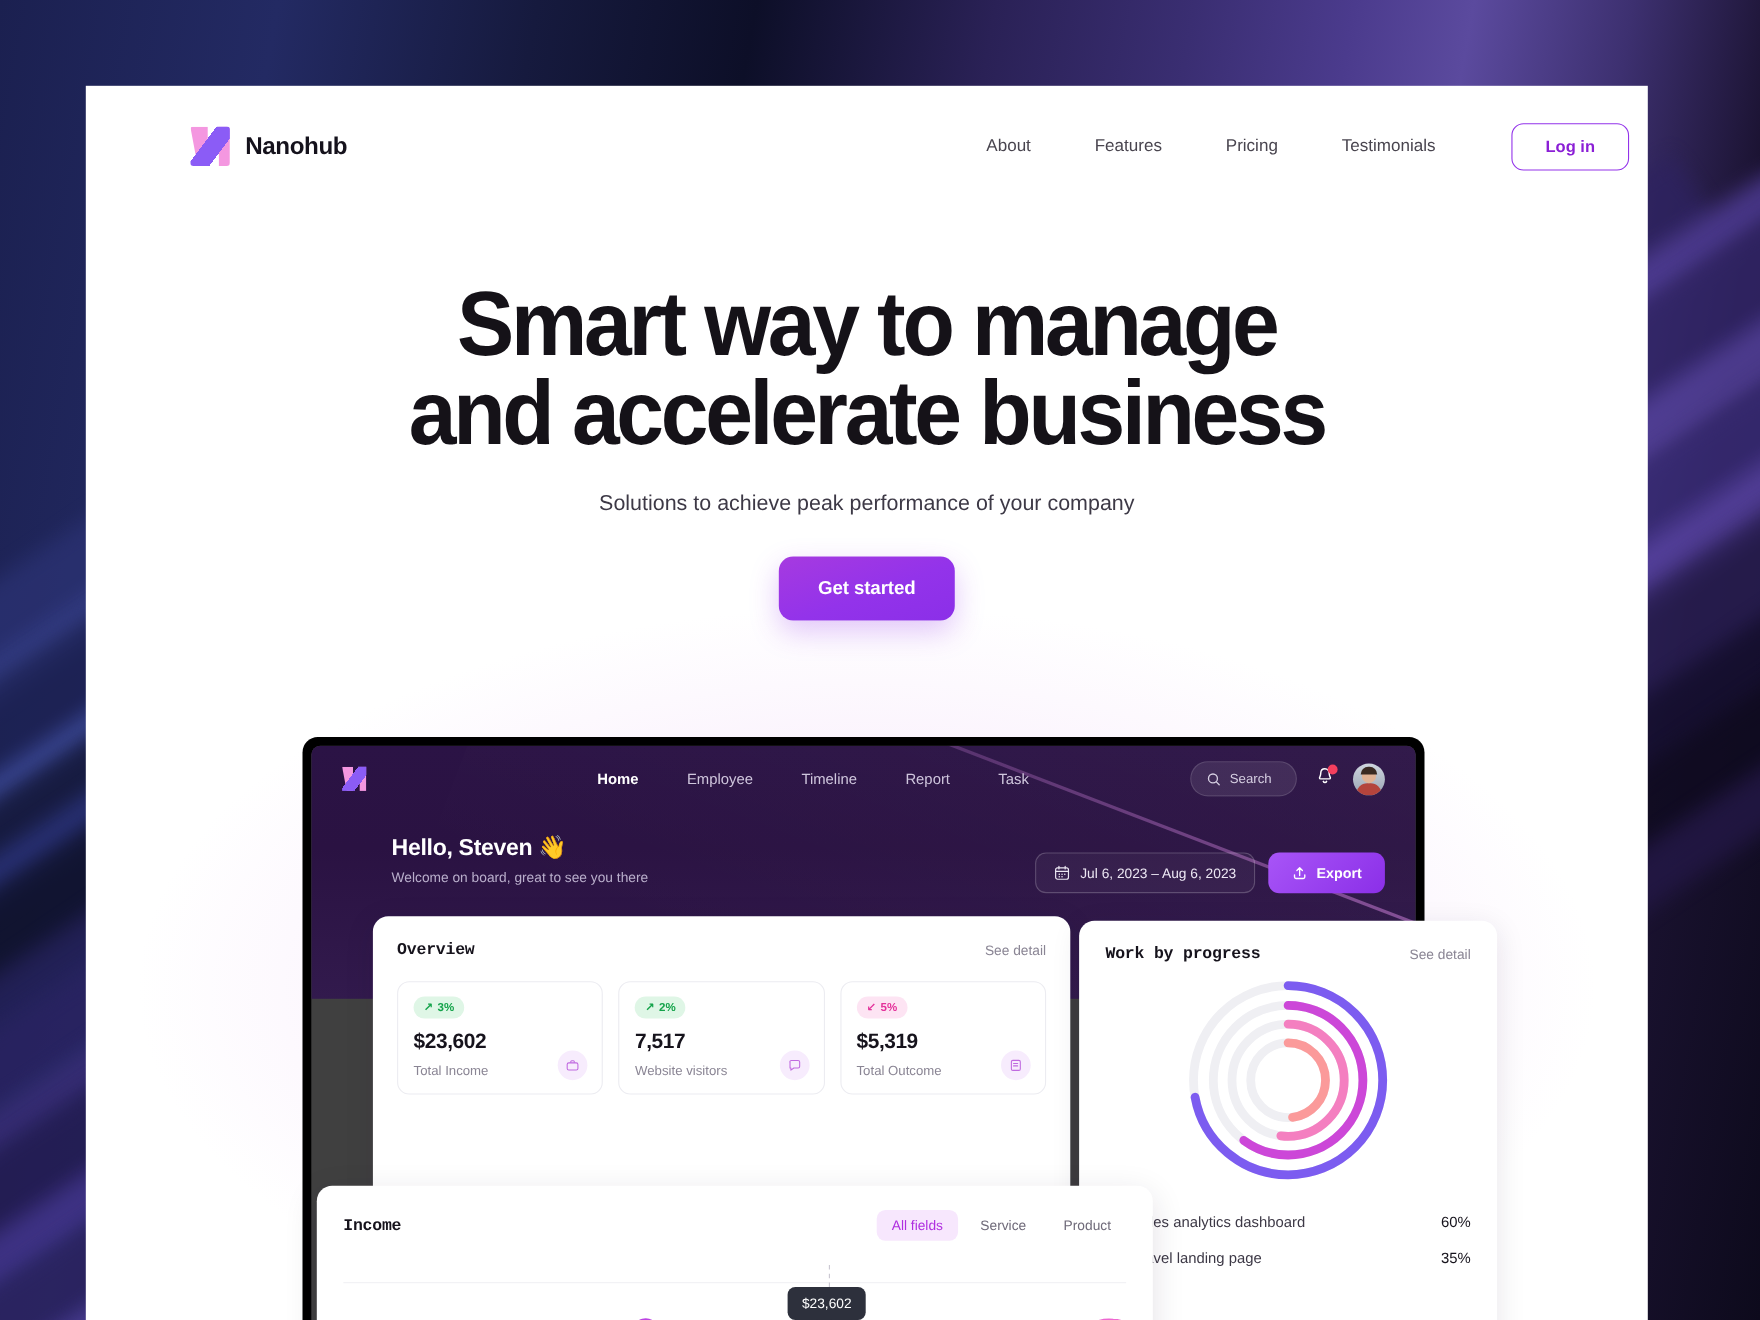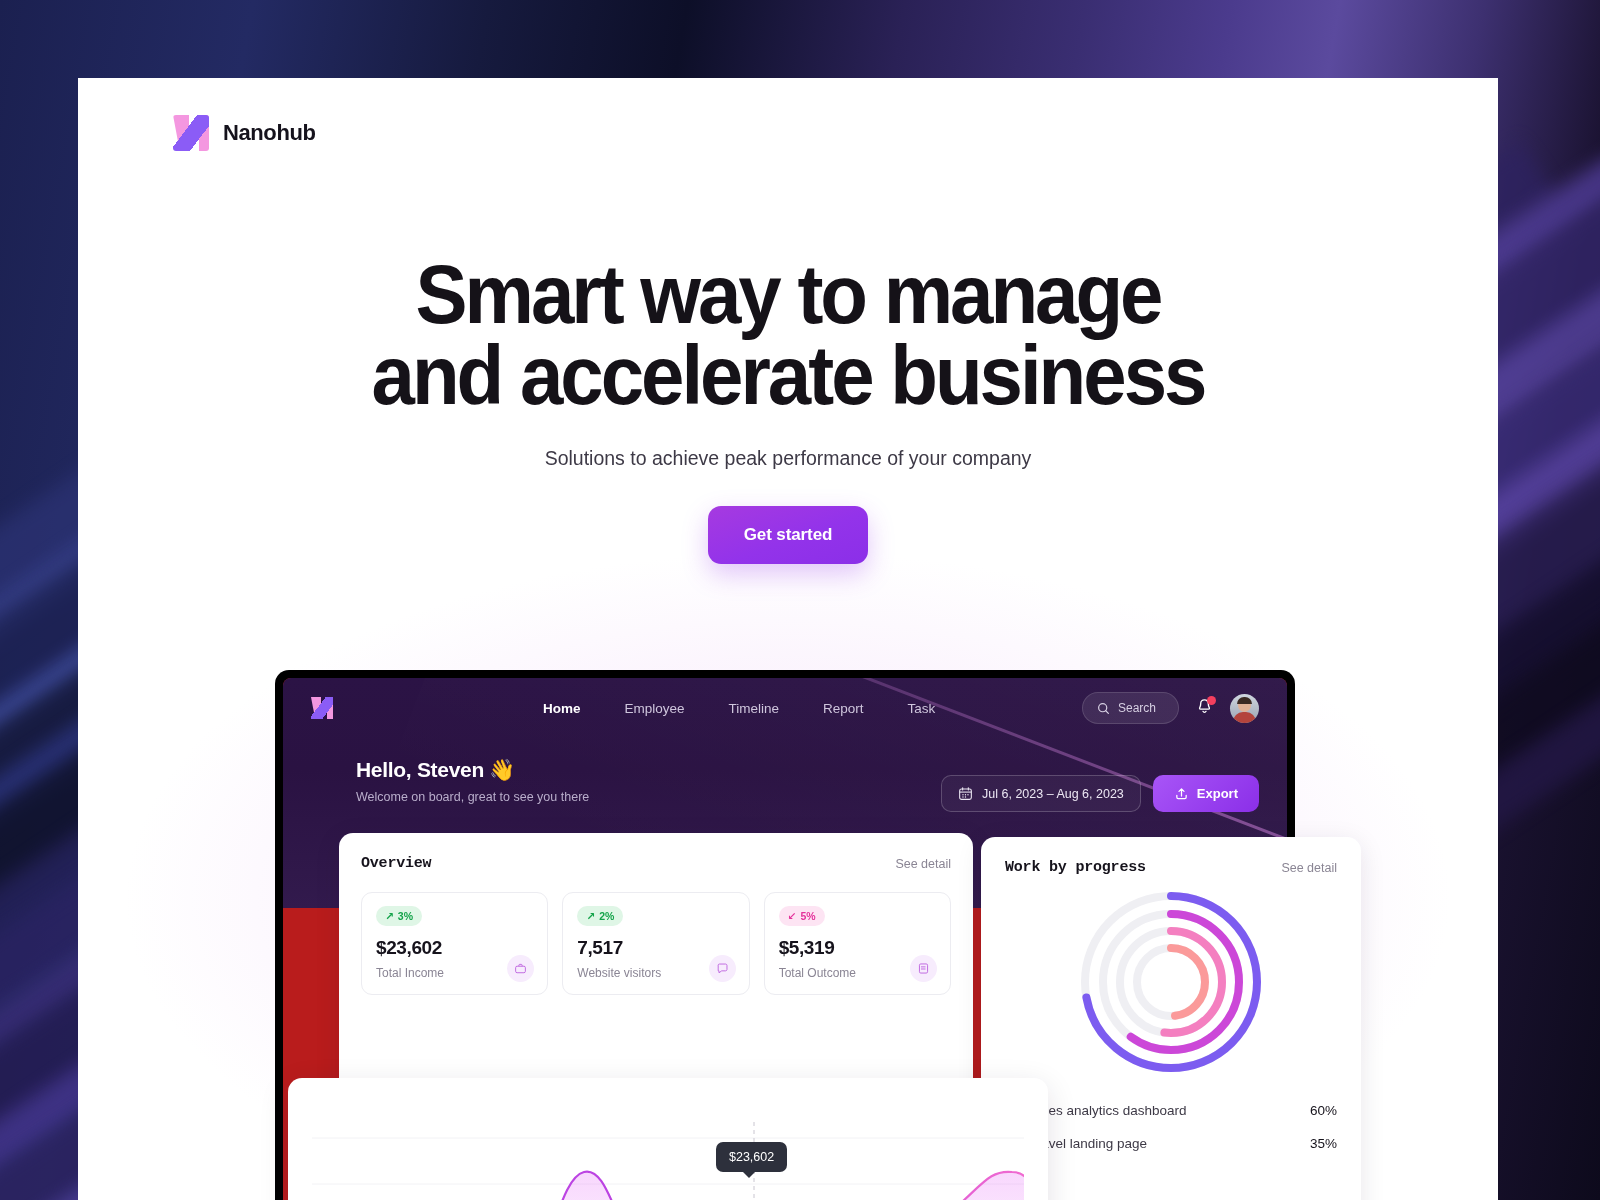--- a/index.html
+++ b/index.html
@@ -103,21 +103,21 @@
   
   #dashboard {
     position:absolute; left:197px; top:592px; width:1020px; height:600px;
   }
   #laptop-frame {
     position:absolute; left:0; top:0; width:1020px; height:530px;
     background:#000; border-radius:14px 14px 0 0; padding:8px 8px 0 8px;
   }
   #dash-screen {
     width:100%; height:100%; border-radius:8px 8px 0 0; overflow:hidden;
-    position:relative; background:#b91c1c;
+    position:relative; background:#404040;
   }
   #dash-header {
     position:absolute; top:0; left:0; width:100%; height:230px; overflow:hidden;
     background:linear-gradient(180deg,#2b1345 0%,#2a1242 40%,#321a4d 100%);
   }
   #dash-header .sheen {
     position:absolute; width:1500px; height:700px; left:180px; top:-310px;
     background:linear-gradient(180deg,rgba(255,255,255,.055),rgba(255,255,255,0));
     transform:rotate(21deg);
   }
@@ -286,20 +286,27 @@
   <header id="site-header">
     <div id="brand">
       <div class="logo-mark">
         <div class="bar-l"></div>
         <div class="bar-r"></div>
         <div class="slash2"></div>
       </div>
       <div id="brand-name">Nanohub</div>
     </div>
 
+    <nav id="main-nav">
+      <a class="nav-link">About</a>
+      <a class="nav-link">Features</a>
+      <a class="nav-link">Pricing</a>
+      <a class="nav-link">Testimonials</a>
+      <button id="login-button">Log in</button>
+    </nav>
   </header>
 
   <div id="hero-glow"></div>
 
   <section id="hero">
 
     <h1 id="hero-title">
       <div>Smart way to manage</div>
       <div>and accelerate business</div>
     </h1>
@@ -472,20 +479,28 @@
         </div>
         <div class="legend-row">
           <span class="legend-dot" id="ldot1" style="background: rgb(226, 82, 216);"></span>
           <span>Travel landing page</span>
           <span class="legend-pct">35%</span>
         </div>
       </div>
     </div>
 
     <div id="income-card">
+      <div class="card-head">
+        <div class="card-title">Income</div>
+        <div id="income-tabs">
+          <div class="income-tab active">All fields</div>
+          <div class="income-tab">Service</div>
+          <div class="income-tab">Product</div>
+        </div>
+      </div>
 
       <div id="income-chart">
         <svg width="712" height="170" viewBox="0 0 712 170">
           <defs>
             <linearGradient id="areaFill" x1="0" y1="0" x2="0" y2="1">
               <stop offset="0%" stop-color="#e879f9" stop-opacity=".30"></stop>
               <stop offset="100%" stop-color="#e879f9" stop-opacity=".02"></stop>
             </linearGradient>
             <linearGradient id="lineStroke" x1="0" y1="0" x2="1" y2="0">
               <stop offset="0%" stop-color="#c24fe8"></stop>

